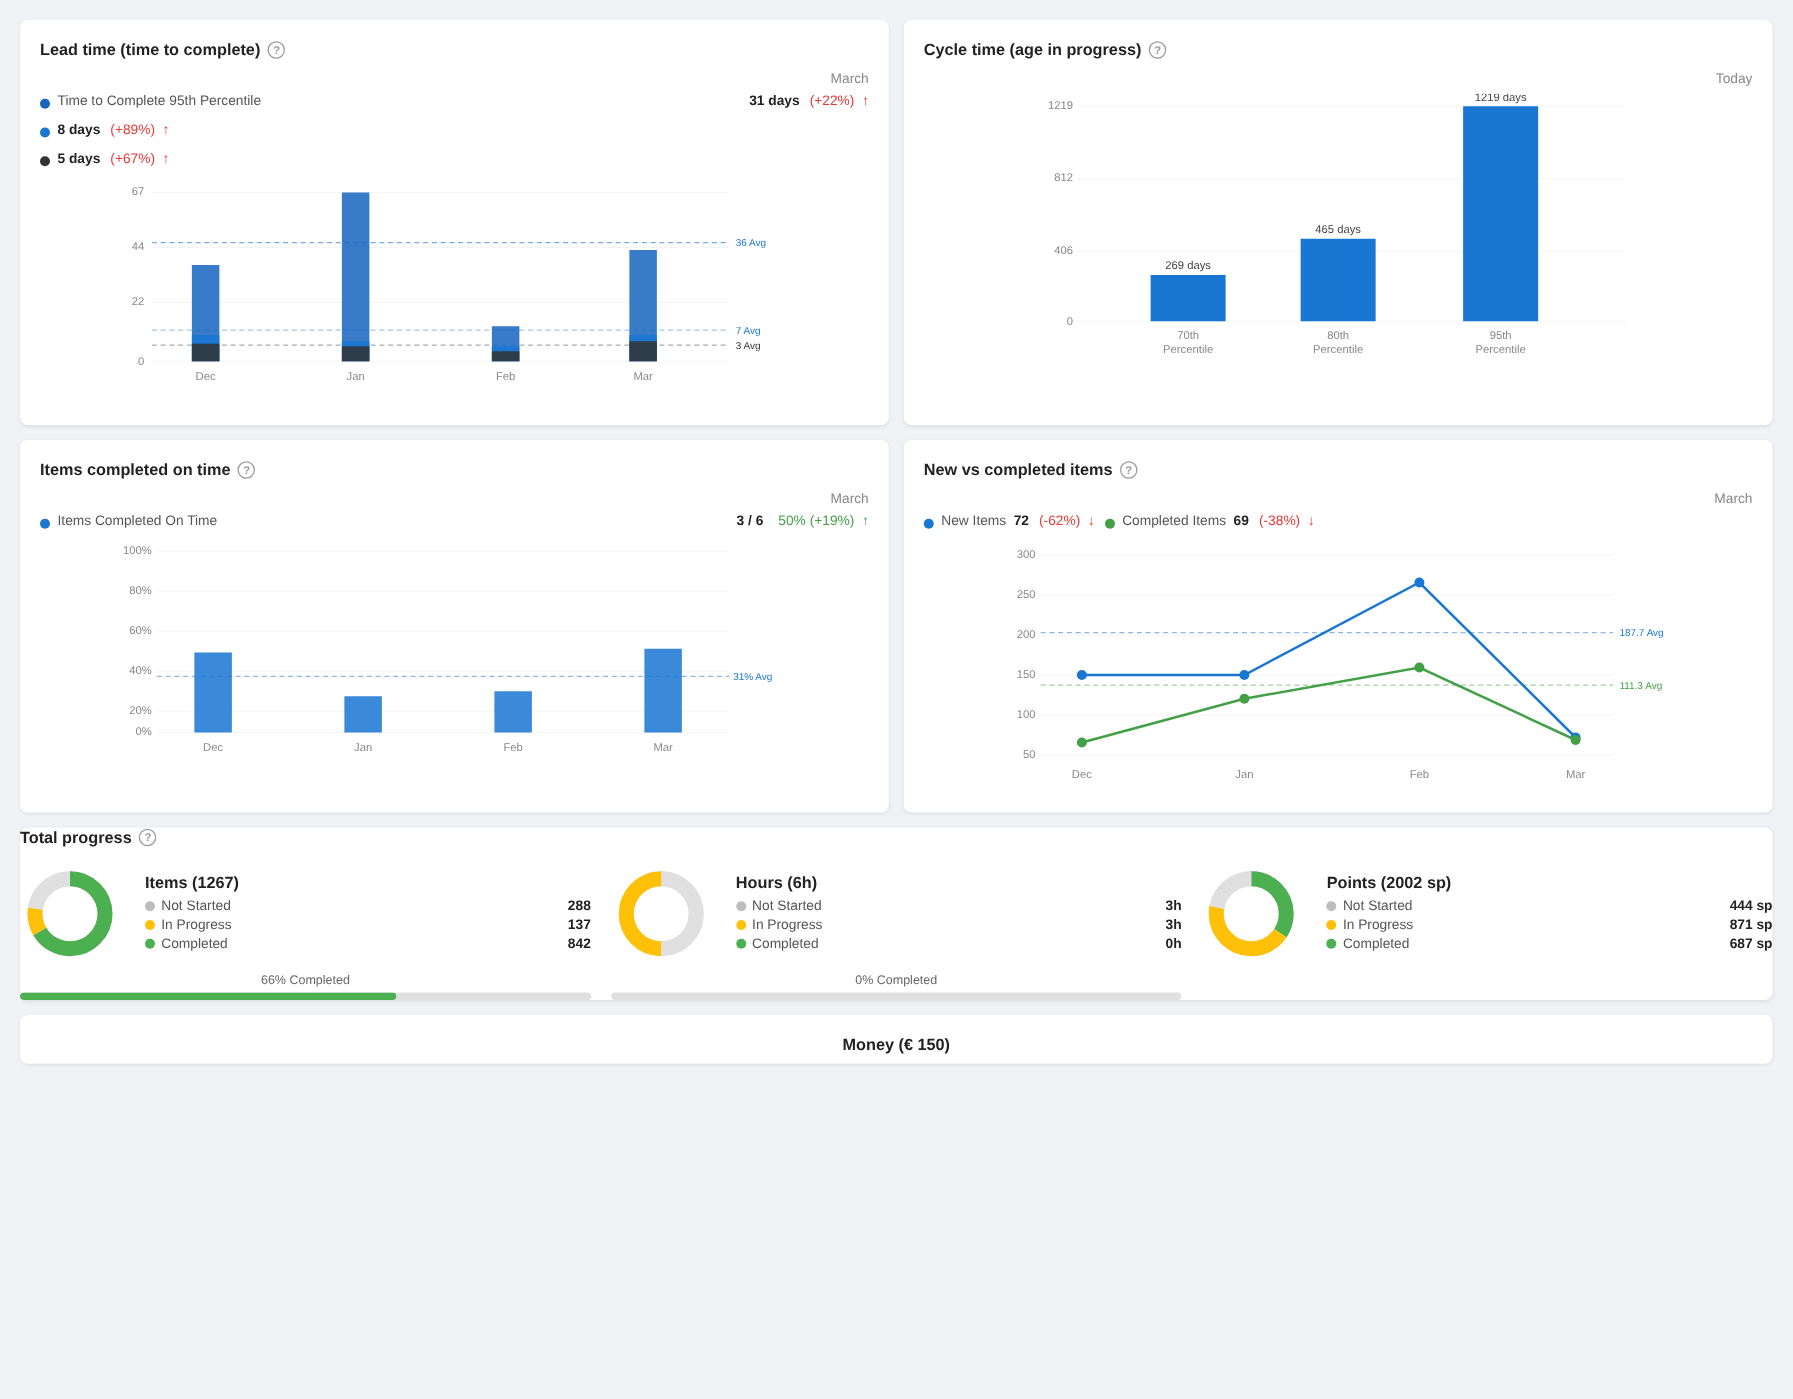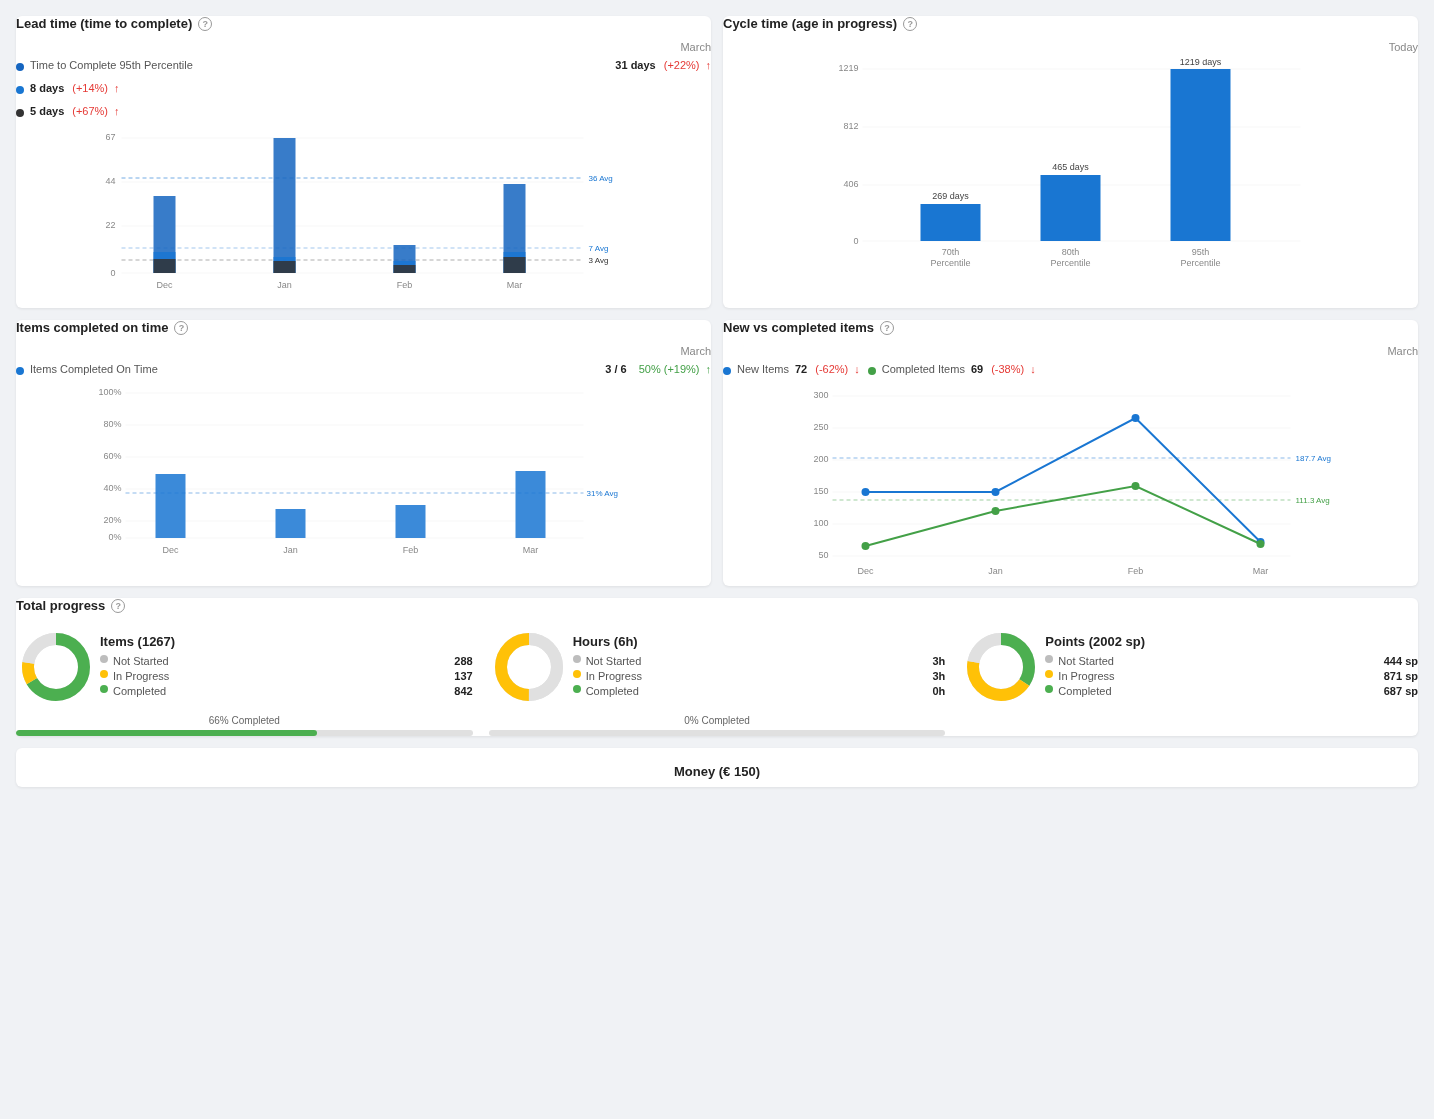--- a/index.html
+++ b/index.html
@@ -11,20 +11,21 @@
     }
     .dashboard {
       padding: 16px;
       display: grid;
       grid-template-columns: 1fr 1fr;
       gap: 12px;
     }
     .card {
       background: #fff;
       border-radius: 6px;
+      padding: 16px;
       box-shadow: 0 1px 3px rgba(0,0,0,0.08);
     }
     .card-title {
       font-size: 13px;
       font-weight: 600;
       color: #222;
       margin-bottom: 10px;
       display: flex;
       align-items: center;
       gap: 6px;
@@ -113,21 +114,21 @@
       gap: 16px;
     }
     .progress-card {
       display: flex;
       flex-direction: column;
       align-items: center;
     }
     .progress-card-inner {
       display: flex;
       align-items: center;
-      gap: 4px;
+      gap: 20px;
       width: 100%;
     }
     .donut-container {
       position: relative;
       width: 80px;
       height: 80px;
       flex-shrink: 0;
     }
     .donut-svg {
       transform: rotate(-90deg);
@@ -136,20 +137,21 @@
       flex: 1;
     }
     .progress-info-title {
       font-size: 13px;
       font-weight: 700;
       color: #222;
       margin-bottom: 6px;
     }
     .progress-stat-row {
       display: flex;
+      align-items: center;
       gap: 5px;
       margin-bottom: 3px;
     }
     .stat-dot {
       width: 8px;
       height: 8px;
       border-radius: 50%;
       flex-shrink: 0;
     }
     .stat-label {
@@ -212,21 +214,21 @@
       <div class="legend-row">
         <span class="legend-dot" style="background:#1565C0;"></span>
         <span class="legend-label">Time to Complete 95th Percentile</span>
         <span class="legend-value">31 days</span>
         <span class="legend-change-red">(+22%)</span>
         <span style="color:#e53935; font-size:11px;">↑</span>
       </div>
       <div class="legend-row">
         <span class="legend-dot" style="background:#1976D2;"></span>
         <span class="legend-value">8 days</span>
-        <span class="legend-change-red">(+14%)</span>
+        <span class="legend-change-red">(+89%)</span>
         <span style="color:#e53935; font-size:11px;">↑</span>
       </div>
       <div class="legend-row">
         <span class="legend-dot" style="background:#333;"></span>
         <span class="legend-value">5 days</span>
         <span class="legend-change-red">(+67%)</span>
         <span style="color:#e53935; font-size:11px;">↑</span>
       </div>
     </div>
     <div class="bar-chart-area">

